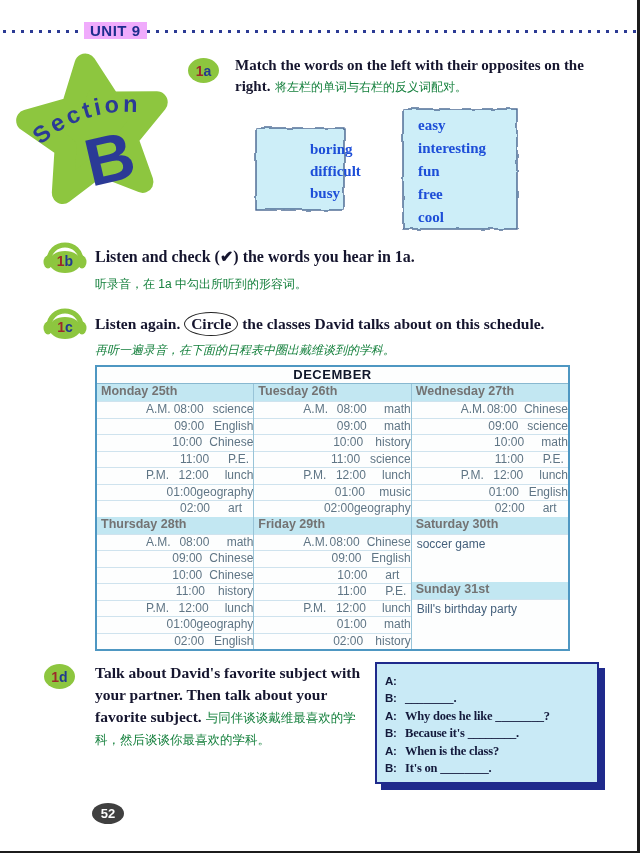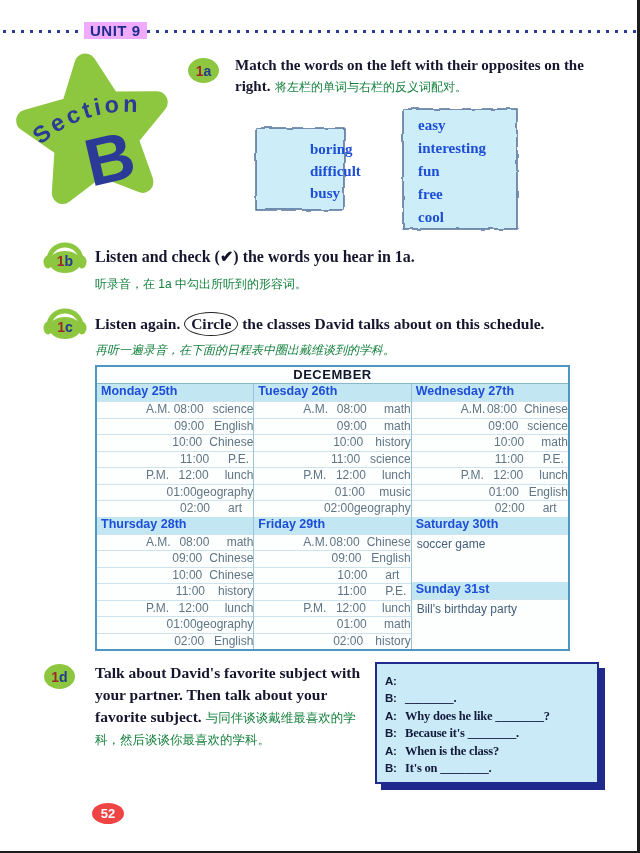--- a/index.html
+++ b/index.html
@@ -59,21 +59,21 @@
   }
   .dec-title{
     height:16px;line-height:16px;text-align:center;border-bottom:1px solid #88b8d0;
     font:bold 13px "Liberation Sans",sans-serif;color:#0f172a;letter-spacing:.5px;
   }
   .half{display:flex;}
   .day-col{flex:1;min-width:0;}
   .day-col + .day-col{border-left:1px solid #98c4d8;}
   .day-head{
     height:17px;line-height:17px;background:#c2e7f2;padding-left:4px;
-    font:bold 12.5px "Liberation Sans",sans-serif;color:#1d4ed8;
+    font:bold 12.5px "Liberation Sans",sans-serif;color:#737373;
   }
   .srow{
     display:flex;height:15.5px;line-height:15.5px;border-top:1px solid #cfe3ee;
     font:12px "Liberation Sans",sans-serif;color:#5f7585;padding-left:45px;
   }
   .srow .ampm{width:34px;padding-left:4px;}
   .srow .time{width:48px;}
   .srow .subj{flex:1;}
   .event-cell{
     height:48.5px;border-top:1px solid #cfe3ee;padding:2px 0 0 5px;box-sizing:border-box;
@@ -86,21 +86,21 @@
   .dialog-box{
     position:absolute;left:375px;top:662px;width:224px;height:122px;
     background:#c9eaf6;border:2px solid #1f2a8c;box-shadow:6px 6px 0 #1f2a8c;
     padding:9px 8px;box-sizing:border-box;
   }
   .dlg-line{display:flex;font:bold 12.5px "Liberation Serif",serif;
     color:#141a3c;line-height:17.4px;letter-spacing:-0.2px;}
   .dlg-line .spk{width:20px;flex:none;font-family:"Liberation Sans",sans-serif;font-size:11.5px;}
   
   .page-badge{
-    position:absolute;left:92px;top:803px;width:32px;height:21px;background:#ef4444;
+    position:absolute;left:92px;top:803px;width:32px;height:21px;background:#404040;
     border-radius:50%;display:flex;align-items:center;justify-content:center;
     font:bold 13px "Liberation Sans",sans-serif;color:#ffffff;
   }
   
   .edge-right{position:absolute;right:0;top:0;width:3px;height:853px;background:#1c1c1c;}
   .edge-bottom{position:absolute;left:0;bottom:0;width:640px;height:2px;background:#1c1c1c;}
 </style>
 </head>
 <body>
 

